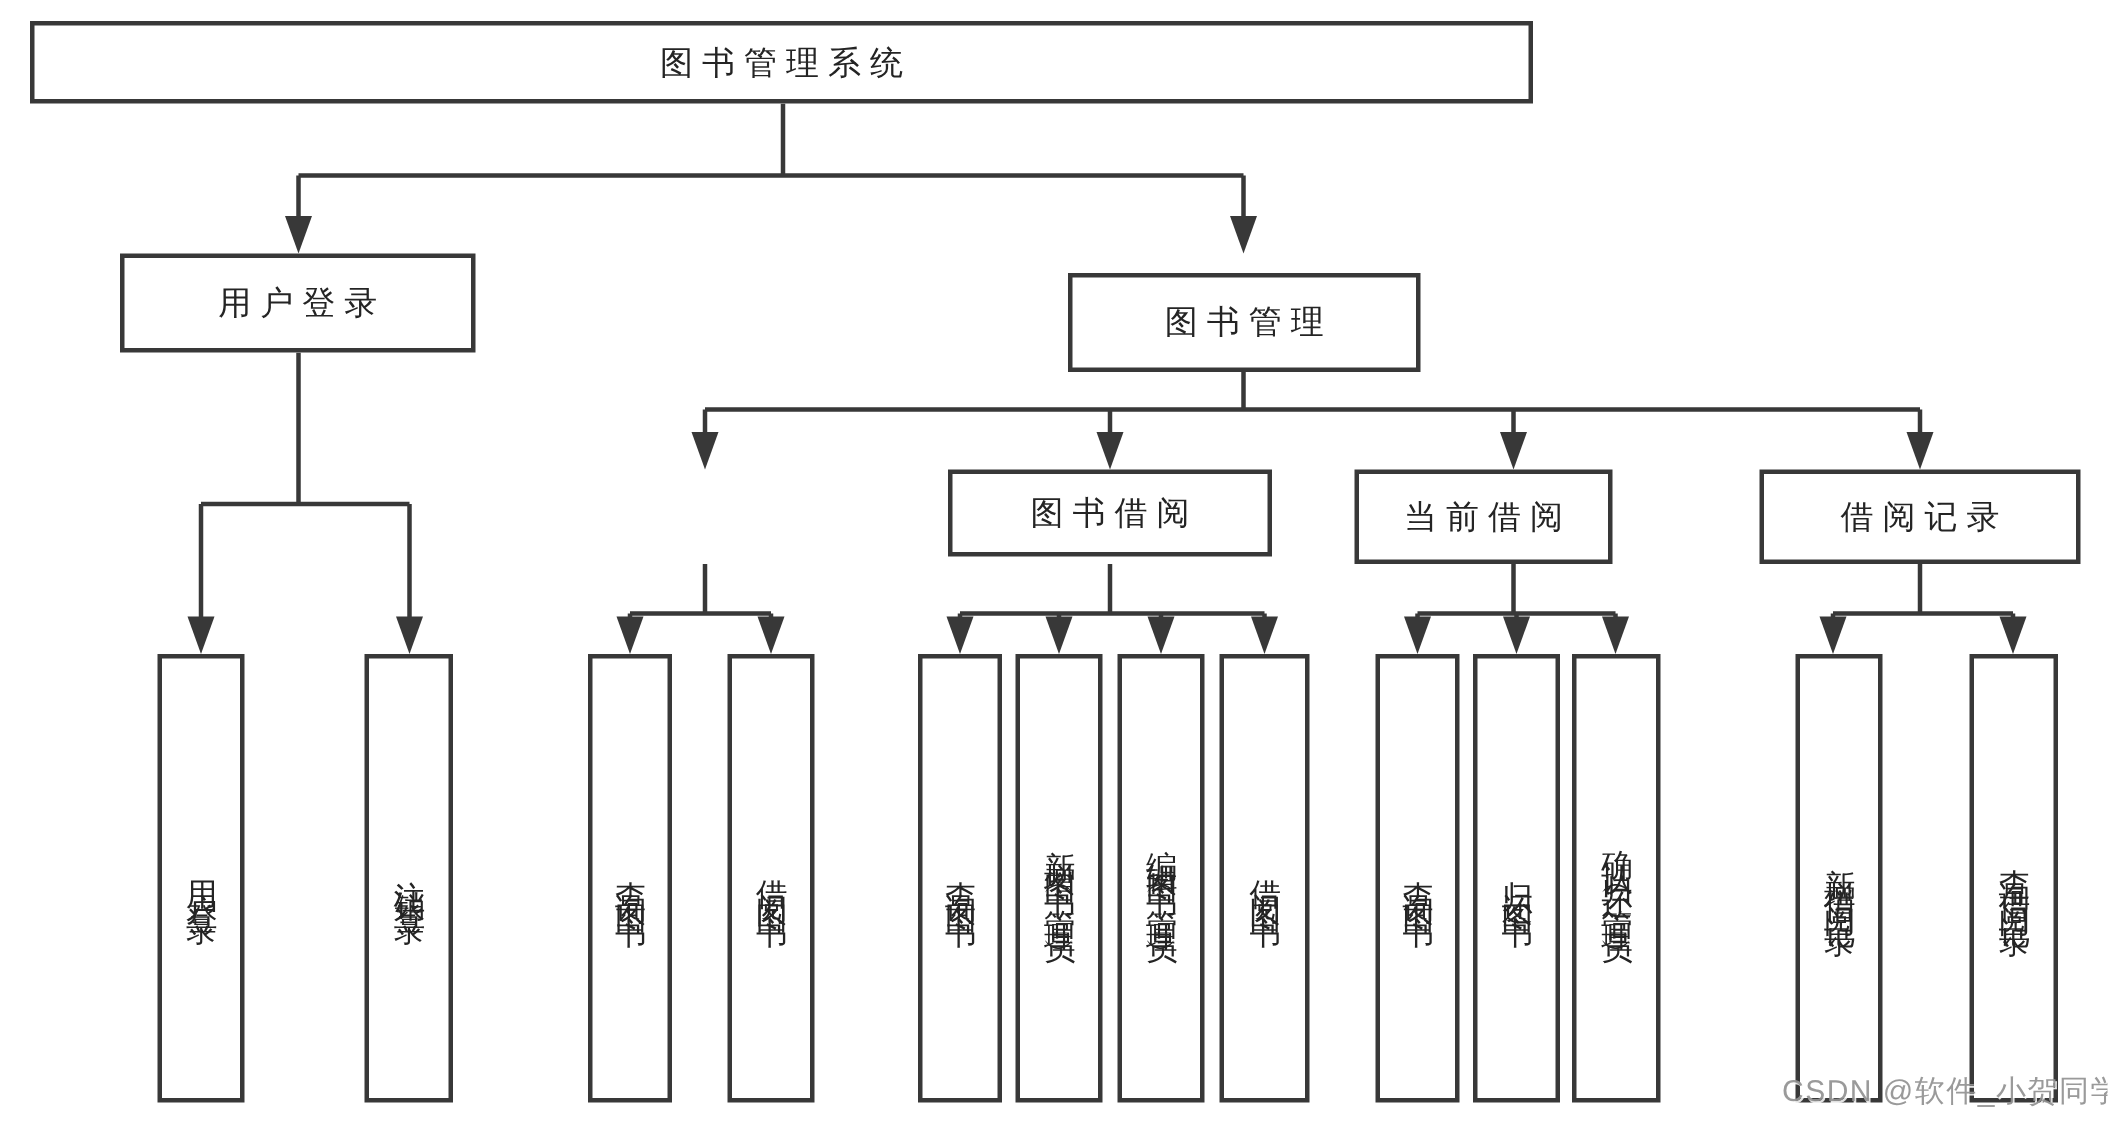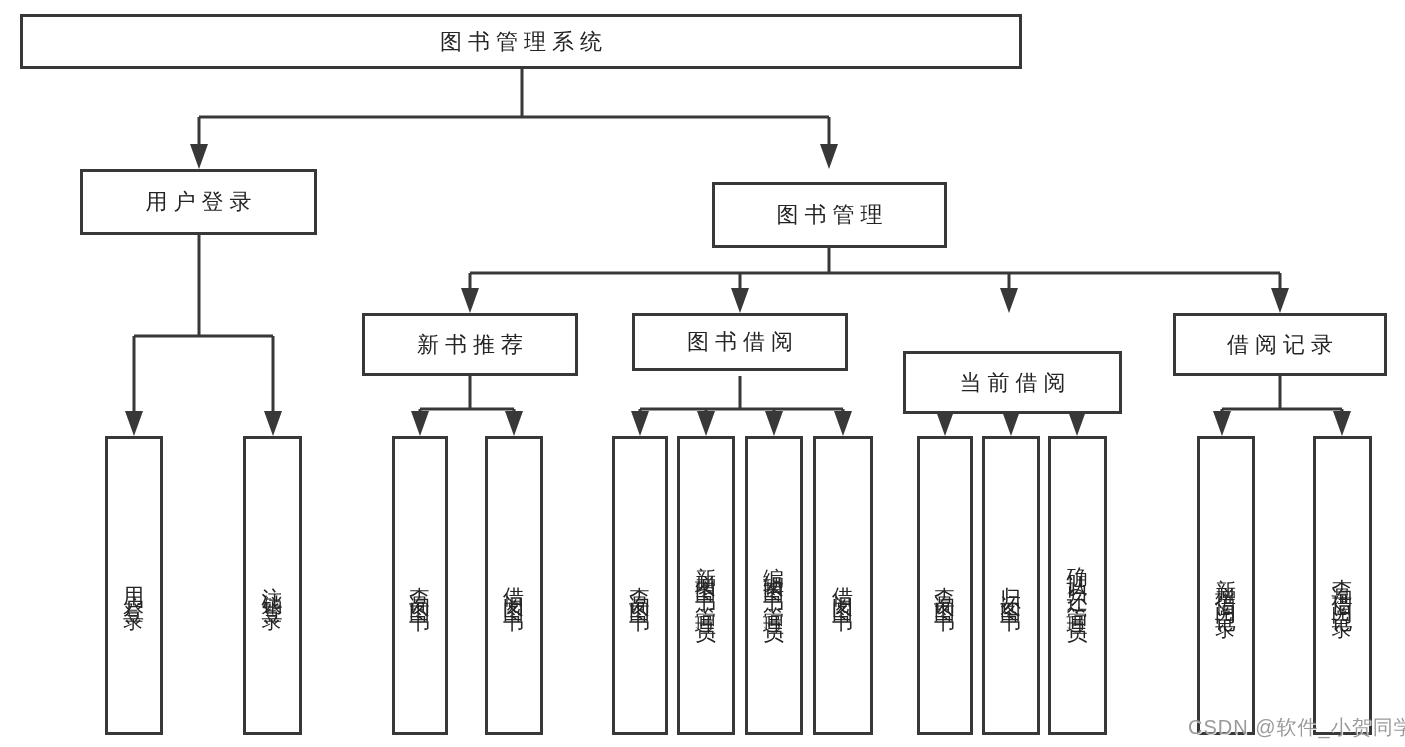--- a/index.html
+++ b/index.html
@@ -48,21 +48,21 @@
     letter-spacing: 8px;
     line-height: 1;
     max-height: 285px;
   }
   
   .n-root  { left: 20px;   top: 14px;  width: 1002px; height: 55px; }
   .n-l2a   { left: 80px;   top: 169px; width: 237px;  height: 66px; }
   .n-l2b   { left: 712px;  top: 182px; width: 235px;  height: 66px; }
   .n-l3a   { left: 362px;  top: 313px; width: 216px;  height: 63px; }
   .n-l3b   { left: 632px;  top: 313px; width: 216px;  height: 58px; }
-  .n-l3c   { left: 903px;  top: 313px; width: 219px;  height: 63px; margin-top: 38px; }
+  .n-l3c   { left: 903px;  top: 313px; width: 172px;  height: 63px; }
   .n-l3d   { left: 1173px; top: 313px; width: 214px;  height: 63px; }
   .lf      { top: 436px; height: 299px; }
   .lf0  { left: 105px;  width: 58px; }
   .lf1  { left: 243px;  width: 59px; }
   .lf2  { left: 392px;  width: 56px; }
   .lf3  { left: 485px;  width: 58px; }
   .lf4  { left: 612px;  width: 56px; }
   .lf5  { left: 677px;  width: 58px; }
   .lf6  { left: 745px;  width: 58px; }
   .lf7  { left: 813px;  width: 60px; }
@@ -132,23 +132,20 @@
     <span class="hlabel">图书管理系统</span>
   </div>
 
   <div class="box n-l2a">
     <span class="hlabel">用户登录</span>
   </div>
   <div class="box n-l2b">
     <span class="hlabel">图书管理</span>
   </div>
 
-  <div class="box n-l3a">
-    <span class="hlabel">新书推荐</span>
-  </div>
   <div class="box n-l3b">
     <span class="hlabel">图书借阅</span>
   </div>
   <div class="box n-l3c">
     <span class="hlabel">当前借阅</span>
   </div>
   <div class="box n-l3d">
     <span class="hlabel">借阅记录</span>
   </div>
 

